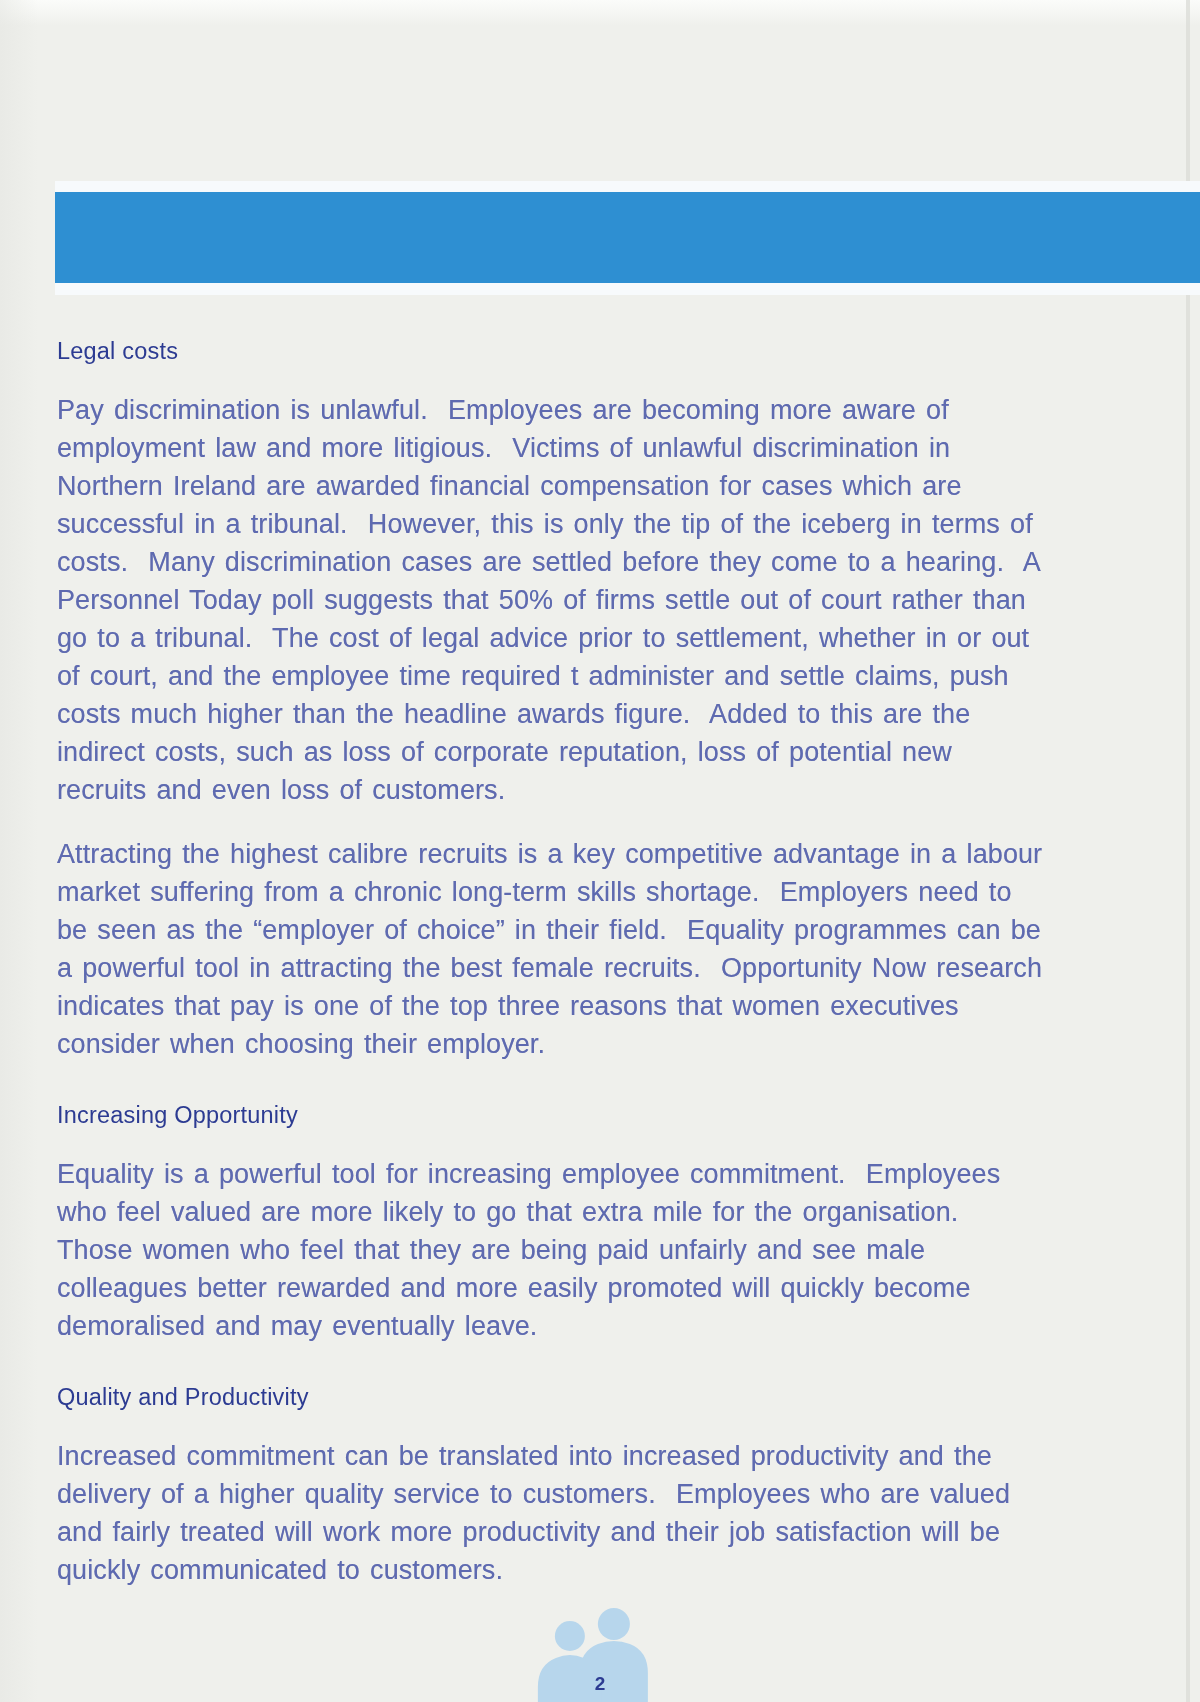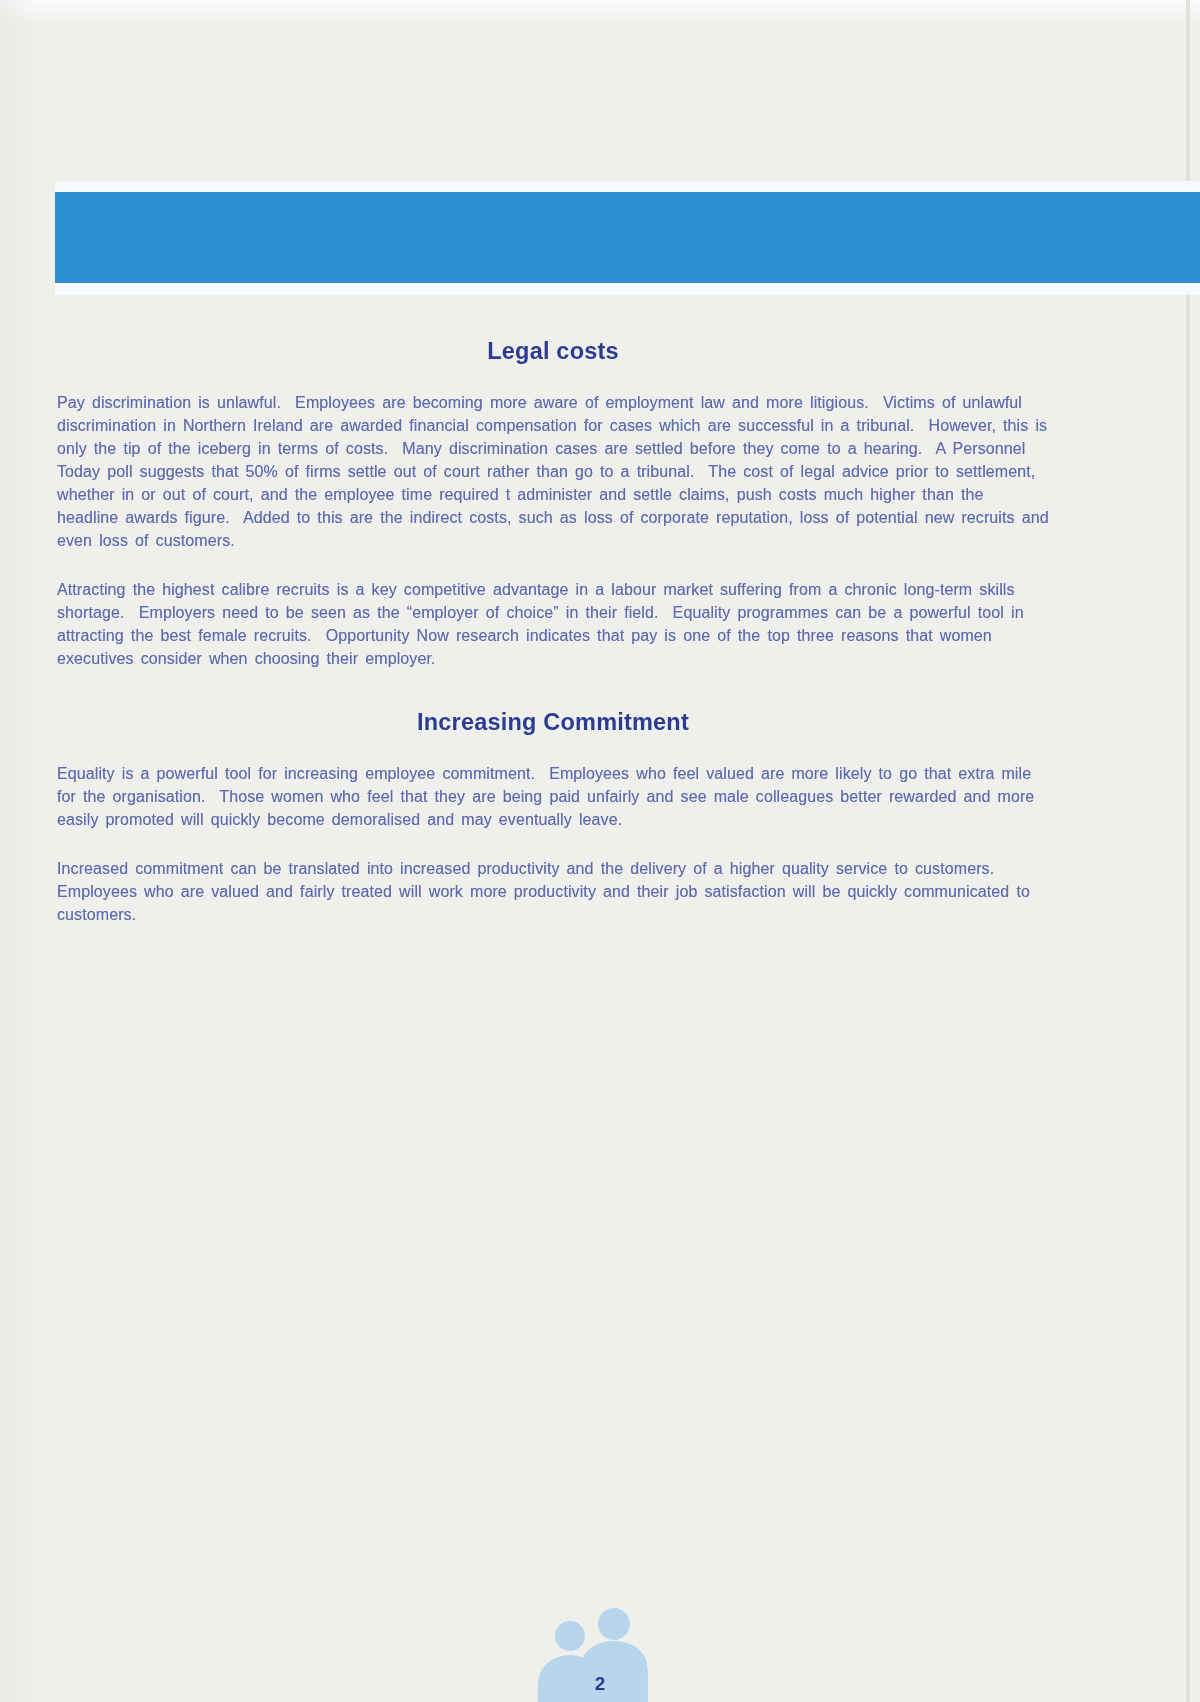--- a/index.html
+++ b/index.html
@@ -39,31 +39,30 @@
   .banner-bar{
     position:absolute;top:11px;left:0;right:0;bottom:12px;
     background:var(--banner-blue);
   }
   .content{
     position:absolute;top:337px;left:57px;width:992px;
   }
   .section h2{
     color:var(--heading-text);
     font-size:23.5px;
-    font-weight:bold;
+    font-weight:normal;
     letter-spacing:.2px;
     margin:38px 0 0;
     line-height:28px;
-    text-align:center;
   }
   .section:first-child h2{margin-top:0;}
   .section p{
     color:var(--body-text);
-    font-size:16px;
-    line-height:23px;
+    font-size:27px;
+    line-height:38px;
     word-spacing:2.5px;
     letter-spacing:.1px;
     margin:26px 0 0;
     white-space:pre-wrap;
     text-shadow:0 0 .5px rgba(94,106,176,.55);
   }
   .footer{
     position:absolute;left:0;right:0;bottom:0;height:120px;
   }
   .silhouettes{
@@ -90,24 +89,25 @@
 
 <div class="content">
   <div class="section">
     <h2>Legal costs</h2>
     <p>Pay discrimination is unlawful.  Employees are becoming more aware of employment law and more litigious.  Victims of unlawful discrimination in Northern Ireland are awarded financial compensation for cases which are successful in a tribunal.  However, this is only the tip of the iceberg in terms of costs.  Many discrimination cases are settled before they come to a hearing.  A Personnel Today poll suggests that 50% of firms settle out of court rather than go to a tribunal.  The cost of legal advice prior to settlement, whether in or out of court, and the employee time required t administer and settle claims, push costs much higher than the headline awards figure.  Added to this are the indirect costs, such as loss of corporate reputation, loss of potential new recruits and even loss of customers.</p>
   </div>
   <div class="section">
     <p>Attracting the highest calibre recruits is a key competitive advantage in a labour market suffering from a chronic long-term skills shortage.  Employers need to be seen as the “employer of choice” in their field.  Equality programmes can be a powerful tool in attracting the best female recruits.  Opportunity Now research indicates that pay is one of the top three reasons that women executives consider when choosing their employer.</p>
   </div>
   <div class="section">
-    <h2>Increasing Commitment</h2>
+    <h2>Increasing Opportunity</h2>
     <p>Equality is a powerful tool for increasing employee commitment.  Employees who feel valued are more likely to go that extra mile for the organisation.  Those women who feel that they are being paid unfairly and see male colleagues better rewarded and more easily promoted will quickly become demoralised and may eventually leave.</p>
   </div>
   <div class="section">
+    <h2>Quality and Productivity</h2>
     <p>Increased commitment can be translated into increased productivity and the delivery of a higher quality service to customers.  Employees who are valued and fairly treated will work more productivity and their job satisfaction will be quickly communicated to customers.</p>
   </div>
 </div>
 
 <div class="footer">
   <svg class="silhouettes" viewBox="0 0 150 95" xmlns="http://www.w3.org/2000/svg" aria-hidden="true">
     <g fill="var(--silhouette-blue)">
 
       <circle cx="92" cy="17" r="16"></circle>
       <path d="M58,95 V66 Q58,44 76,37 Q84,34 92,34 Q100,34 108,37 Q126,44 126,66 V95 Z"></path>

